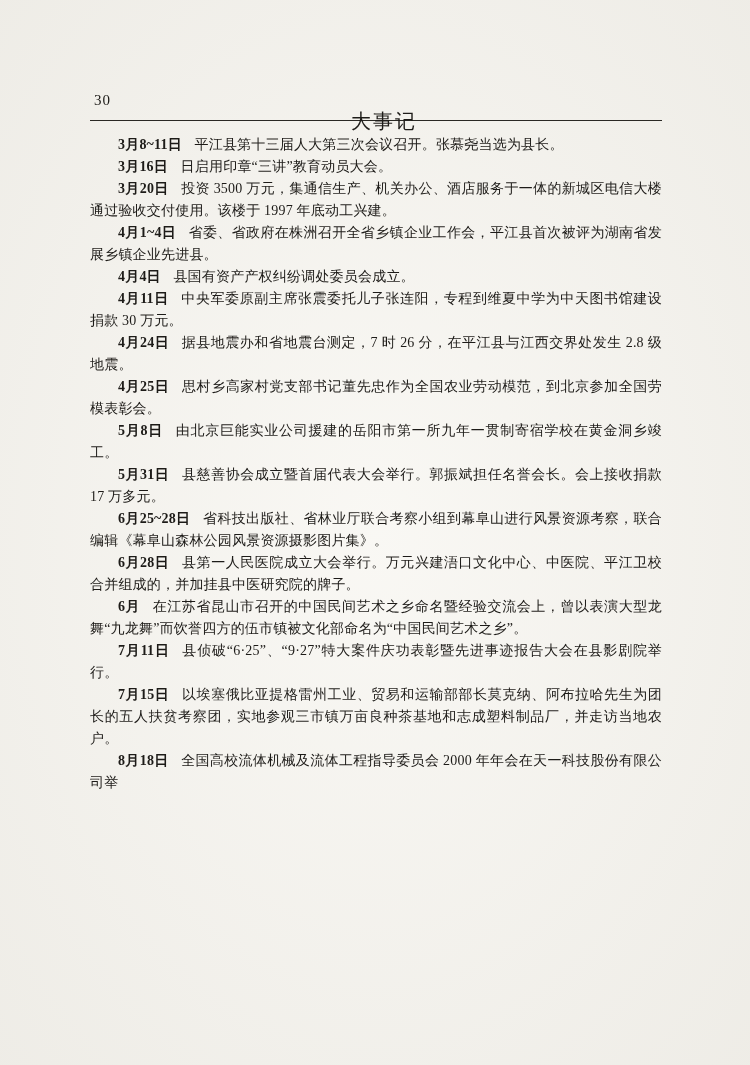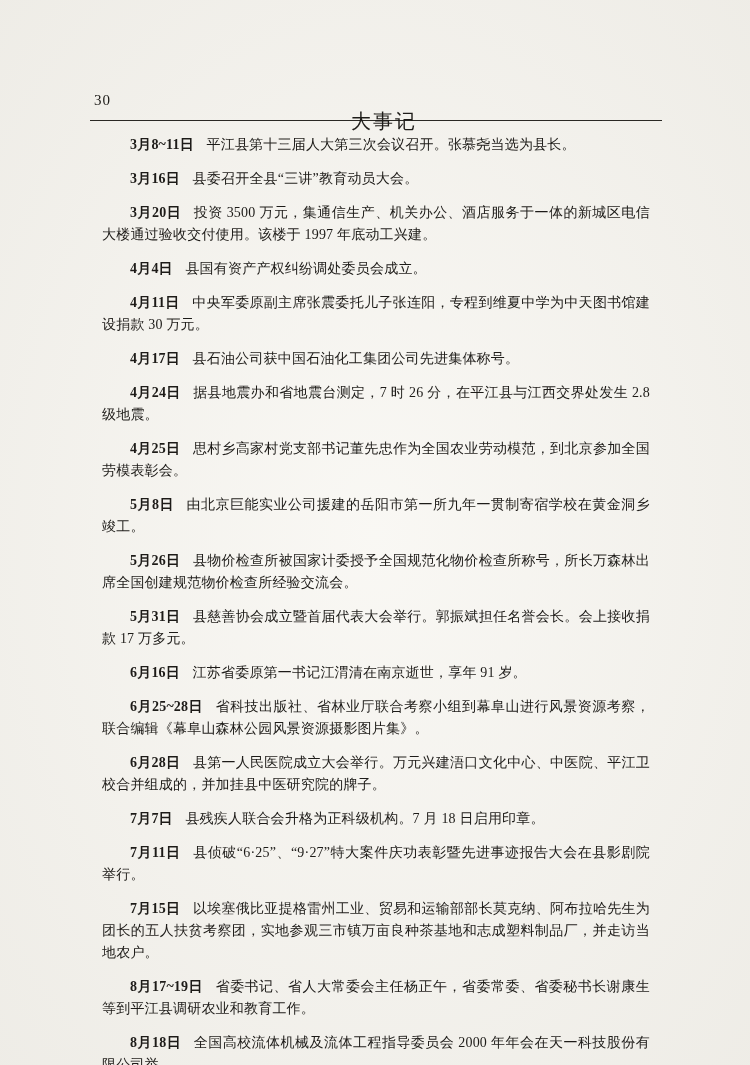--- a/index.html
+++ b/index.html
@@ -44,75 +44,72 @@
     margin:4px 0 0 0;
   }
   .entries{
     margin-top:13px;
     font-size:14px;
     line-height:22px;
     text-align:justify;
     letter-spacing:0.2px;
   }
   p.entry{
-    margin:12px;
+    margin:0;
     text-indent:2em;
   }
   .entry .date{
     font-weight:bold;
     margin-right:0.9em;
     white-space:nowrap;
   }
 </style>
 </head>
 <body>
 
 <div class="sheet">
   <div class="page-header">
     <span class="page-num">30</span>
     <span class="header-title">大事记</span>
   </div>
   <hr class="header-rule">
   <div class="entries">
   <p class="entry"><span class="date">3月8~11日</span><span class="text">平江县第十三届人大第三次会议召开。张慕尧当选为县长。</span></p>
 
-  <p class="entry"><span class="date">3月16日</span><span class="text">县委召开全县“三讲”教育动员大会。</span></p>
+  <p class="entry"><span class="date">3月16日</span><span class="text">日启用印章“三讲”教育动员大会。</span></p>
 
   <p class="entry"><span class="date">3月20日</span><span class="text">投资 3500 万元，集通信生产、机关办公、酒店服务于一体的新城区电信大楼通过验收交付使用。该楼于 1997 年底动工兴建。</span></p>
 
+  <p class="entry"><span class="date">4月1~4日</span><span class="text">省委、省政府在株洲召开全省乡镇企业工作会，平江县首次被评为湖南省发展乡镇企业先进县。</span></p>
 
   <p class="entry"><span class="date">4月4日</span><span class="text">县国有资产产权纠纷调处委员会成立。</span></p>
 
   <p class="entry"><span class="date">4月11日</span><span class="text">中央军委原副主席张震委托儿子张连阳，专程到维夏中学为中天图书馆建设捐款 30 万元。</span></p>
 
-  <p class="entry"><span class="date">4月17日</span><span class="text">县石油公司获中国石油化工集团公司先进集体称号。</span></p>
 
   <p class="entry"><span class="date">4月24日</span><span class="text">据县地震办和省地震台测定，7 时 26 分，在平江县与江西交界处发生 2.8 级地震。</span></p>
 
   <p class="entry"><span class="date">4月25日</span><span class="text">思村乡高家村党支部书记董先忠作为全国农业劳动模范，到北京参加全国劳模表彰会。</span></p>
 
 
   <p class="entry"><span class="date">5月8日</span><span class="text">由北京巨能实业公司援建的岳阳市第一所九年一贯制寄宿学校在黄金洞乡竣工。</span></p>
 
-  <p class="entry"><span class="date">5月26日</span><span class="text">县物价检查所被国家计委授予全国规范化物价检查所称号，所长万森林出席全国创建规范物价检查所经验交流会。</span></p>
 
 
   <p class="entry"><span class="date">5月31日</span><span class="text">县慈善协会成立暨首届代表大会举行。郭振斌担任名誉会长。会上接收捐款 17 万多元。</span></p>
 
 
-  <p class="entry"><span class="date">6月16日</span><span class="text">江苏省委原第一书记江渭清在南京逝世，享年 91 岁。</span></p>
 
   <p class="entry"><span class="date">6月25~28日</span><span class="text">省科技出版社、省林业厅联合考察小组到幕阜山进行风景资源考察，联合编辑《幕阜山森林公园风景资源摄影图片集》。</span></p>
 
   <p class="entry"><span class="date">6月28日</span><span class="text">县第一人民医院成立大会举行。万元兴建浯口文化中心、中医院、平江卫校合并组成的，并加挂县中医研究院的牌子。</span></p>
 
+  <p class="entry"><span class="date">6月</span><span class="text">在江苏省昆山市召开的中国民间艺术之乡命名暨经验交流会上，曾以表演大型龙舞“九龙舞”而饮誉四方的伍市镇被文化部命名为“中国民间艺术之乡”。</span></p>
 
-  <p class="entry"><span class="date">7月7日</span><span class="text">县残疾人联合会升格为正科级机构。7 月 18 日启用印章。</span></p>
 
   <p class="entry"><span class="date">7月11日</span><span class="text">县侦破“6·25”、“9·27”特大案件庆功表彰暨先进事迹报告大会在县影剧院举行。</span></p>
 
   <p class="entry"><span class="date">7月15日</span><span class="text">以埃塞俄比亚提格雷州工业、贸易和运输部部长莫克纳、阿布拉哈先生为团长的五人扶贫考察团，实地参观三市镇万亩良种茶基地和志成塑料制品厂，并走访当地农户。</span></p>
 
-  <p class="entry"><span class="date">8月17~19日</span><span class="text">省委书记、省人大常委会主任杨正午，省委常委、省委秘书长谢康生等到平江县调研农业和教育工作。</span></p>
 
   <p class="entry"><span class="date">8月18日</span><span class="text">全国高校流体机械及流体工程指导委员会 2000 年年会在天一科技股份有限公司举</span></p>
 </div>
 </div>
 
 </body></html>

